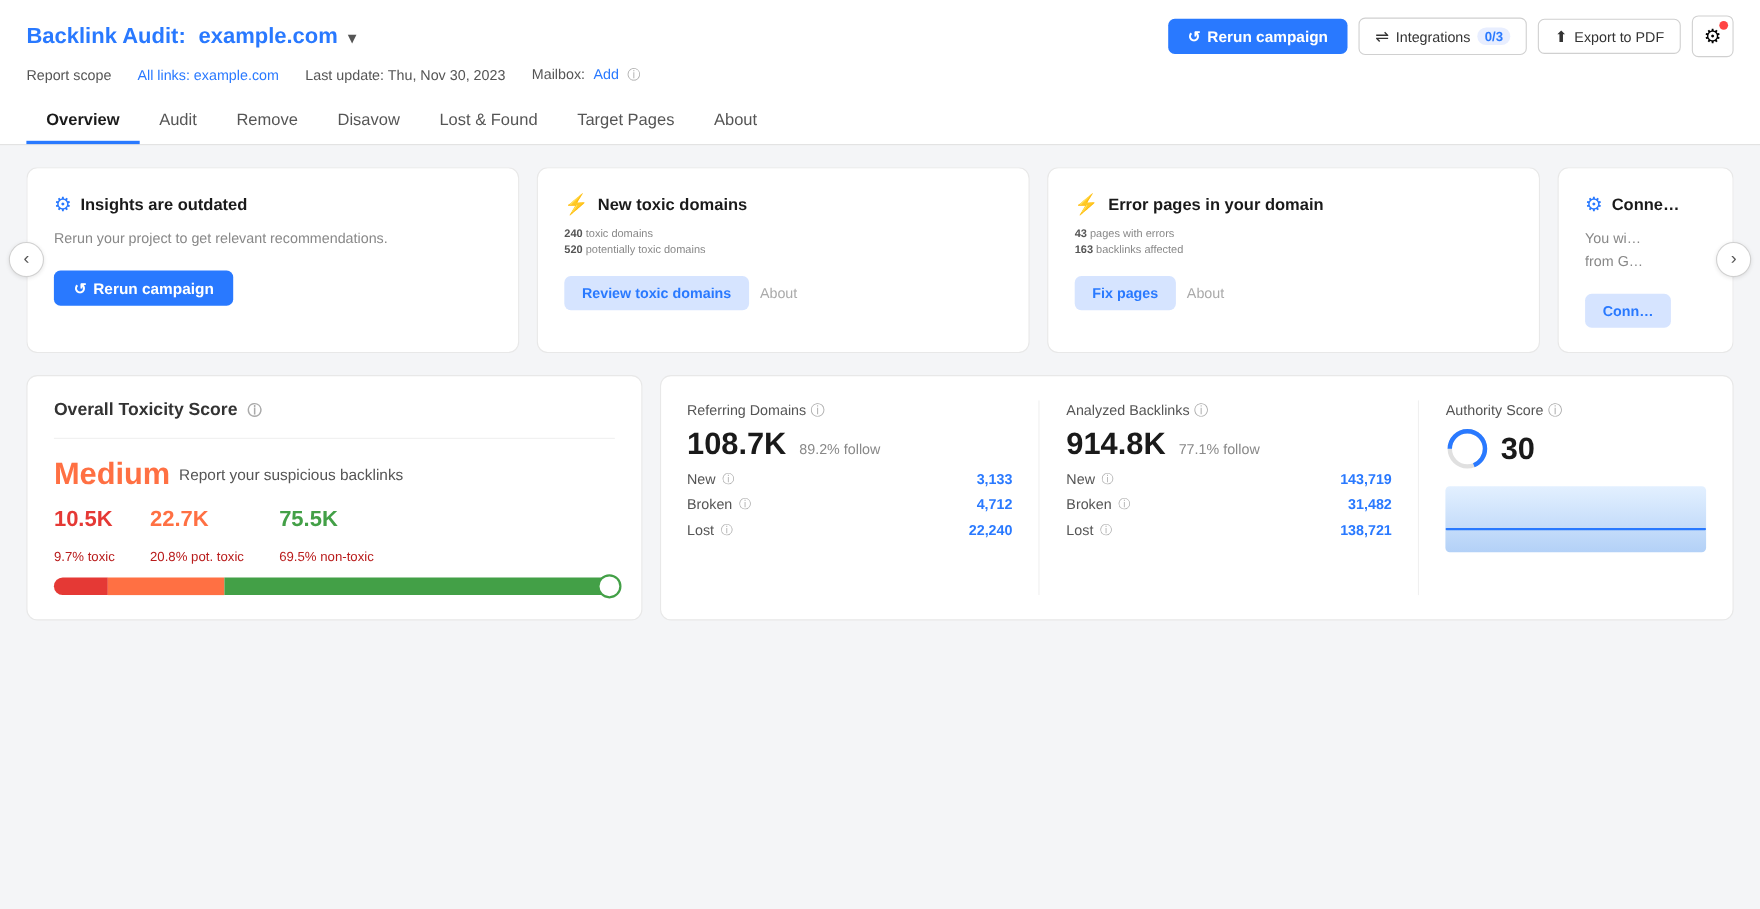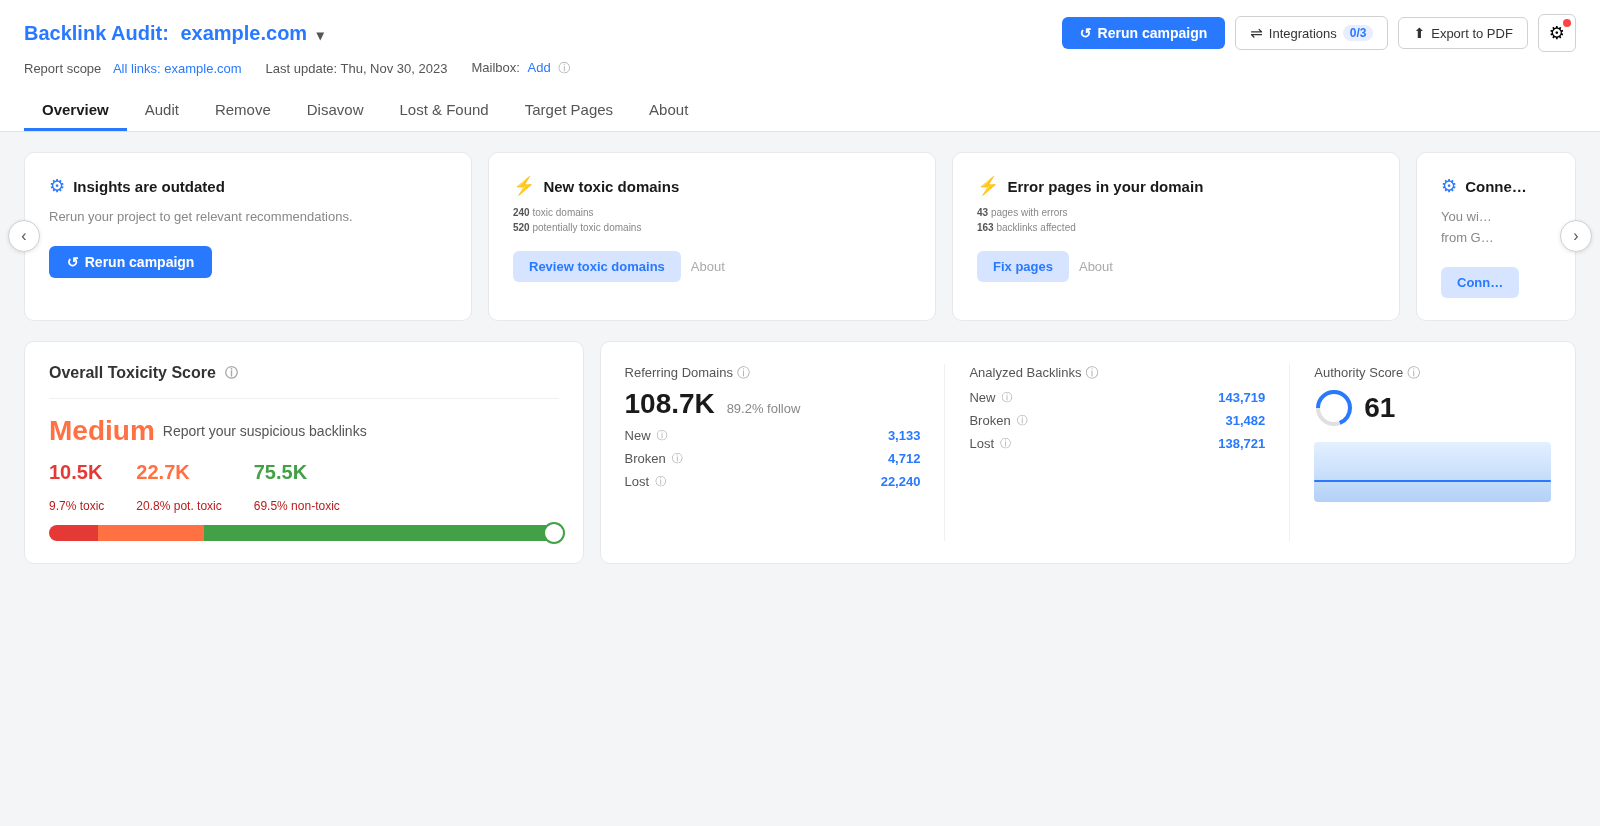--- a/index.html
+++ b/index.html
@@ -115,21 +115,21 @@
       </button>
       <button class="gear-btn">
         <span>⚙</span>
         <span class="notif-dot"></span>
       </button>
     </div>
   </div>
   <div class="header-meta">
     <span>
       <span>Report scope</span>
-      <a href="#" style="margin-left:8px;">All links: example.com</a>
+      <a href="#" style="margin-left:20px;">All links: example.com</a>
     </span>
     <span>Last update: Thu, Nov 30, 2023</span>
     <span>
       <span>Mailbox:</span>
       <a href="#" style="margin-left:4px;color:#2979ff;text-decoration:none;">Add</a>
       <span style="color:#aaa;margin-left:4px;font-size:12px;">ⓘ</span>
     </span>
   </div>
   <nav class="nav-tabs">
     <div class="nav-tab active">Overview</div>
@@ -264,20 +264,24 @@
           <span class="info-icon" style="font-size:11px;">ⓘ</span>
           <span class="val">22,240</span>
         </div>
       </div>
 
       <div class="metric-col">
         <div class="metric-col-title">
           Analyzed Backlinks
           <span class="info-icon">ⓘ</span>
         </div>
+        <div class="metric-big">
+          914.8K
+          <span>77.1% follow</span>
+        </div>
         <div class="metric-row">
           <span>New</span>
           <span class="info-icon" style="font-size:11px;">ⓘ</span>
           <span class="val">143,719</span>
         </div>
         <div class="metric-row">
           <span>Broken</span>
           <span class="info-icon" style="font-size:11px;">ⓘ</span>
           <span class="val">31,482</span>
         </div>
@@ -291,21 +295,21 @@
       <div class="metric-col authority-col">
         <div class="metric-col-title">
           Authority Score
           <span class="info-icon">ⓘ</span>
         </div>
         <div class="authority-score">
           <svg class="donut" viewBox="0 0 40 40">
             <circle cx="20" cy="20" r="16" fill="none" stroke="#e0e0e0" stroke-width="4"></circle>
             <circle cx="20" cy="20" r="16" fill="none" stroke="#2979ff" stroke-width="4" stroke-dasharray="69 31" stroke-dashoffset="25" transform="rotate(-90 20 20)"></circle>
           </svg>
-          <span>61</span>
+          <span>30</span>
         </div>
         <div class="authority-chart">
           <div class="authority-chart-line"></div>
         </div>
       </div>
 
     </div>
   </div>
 </div>
 

